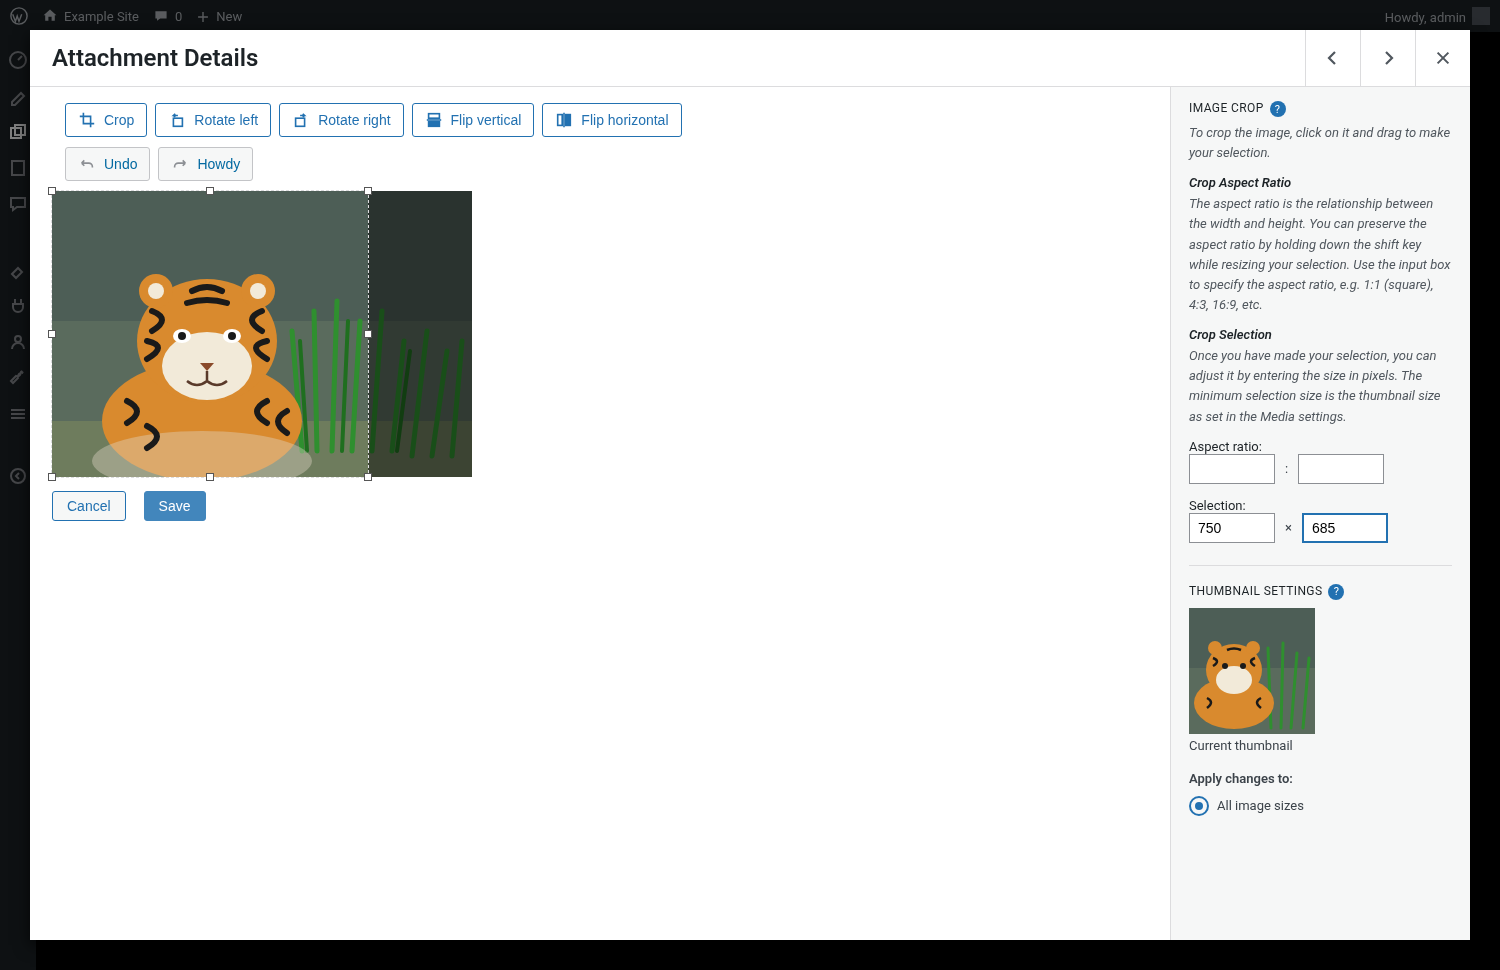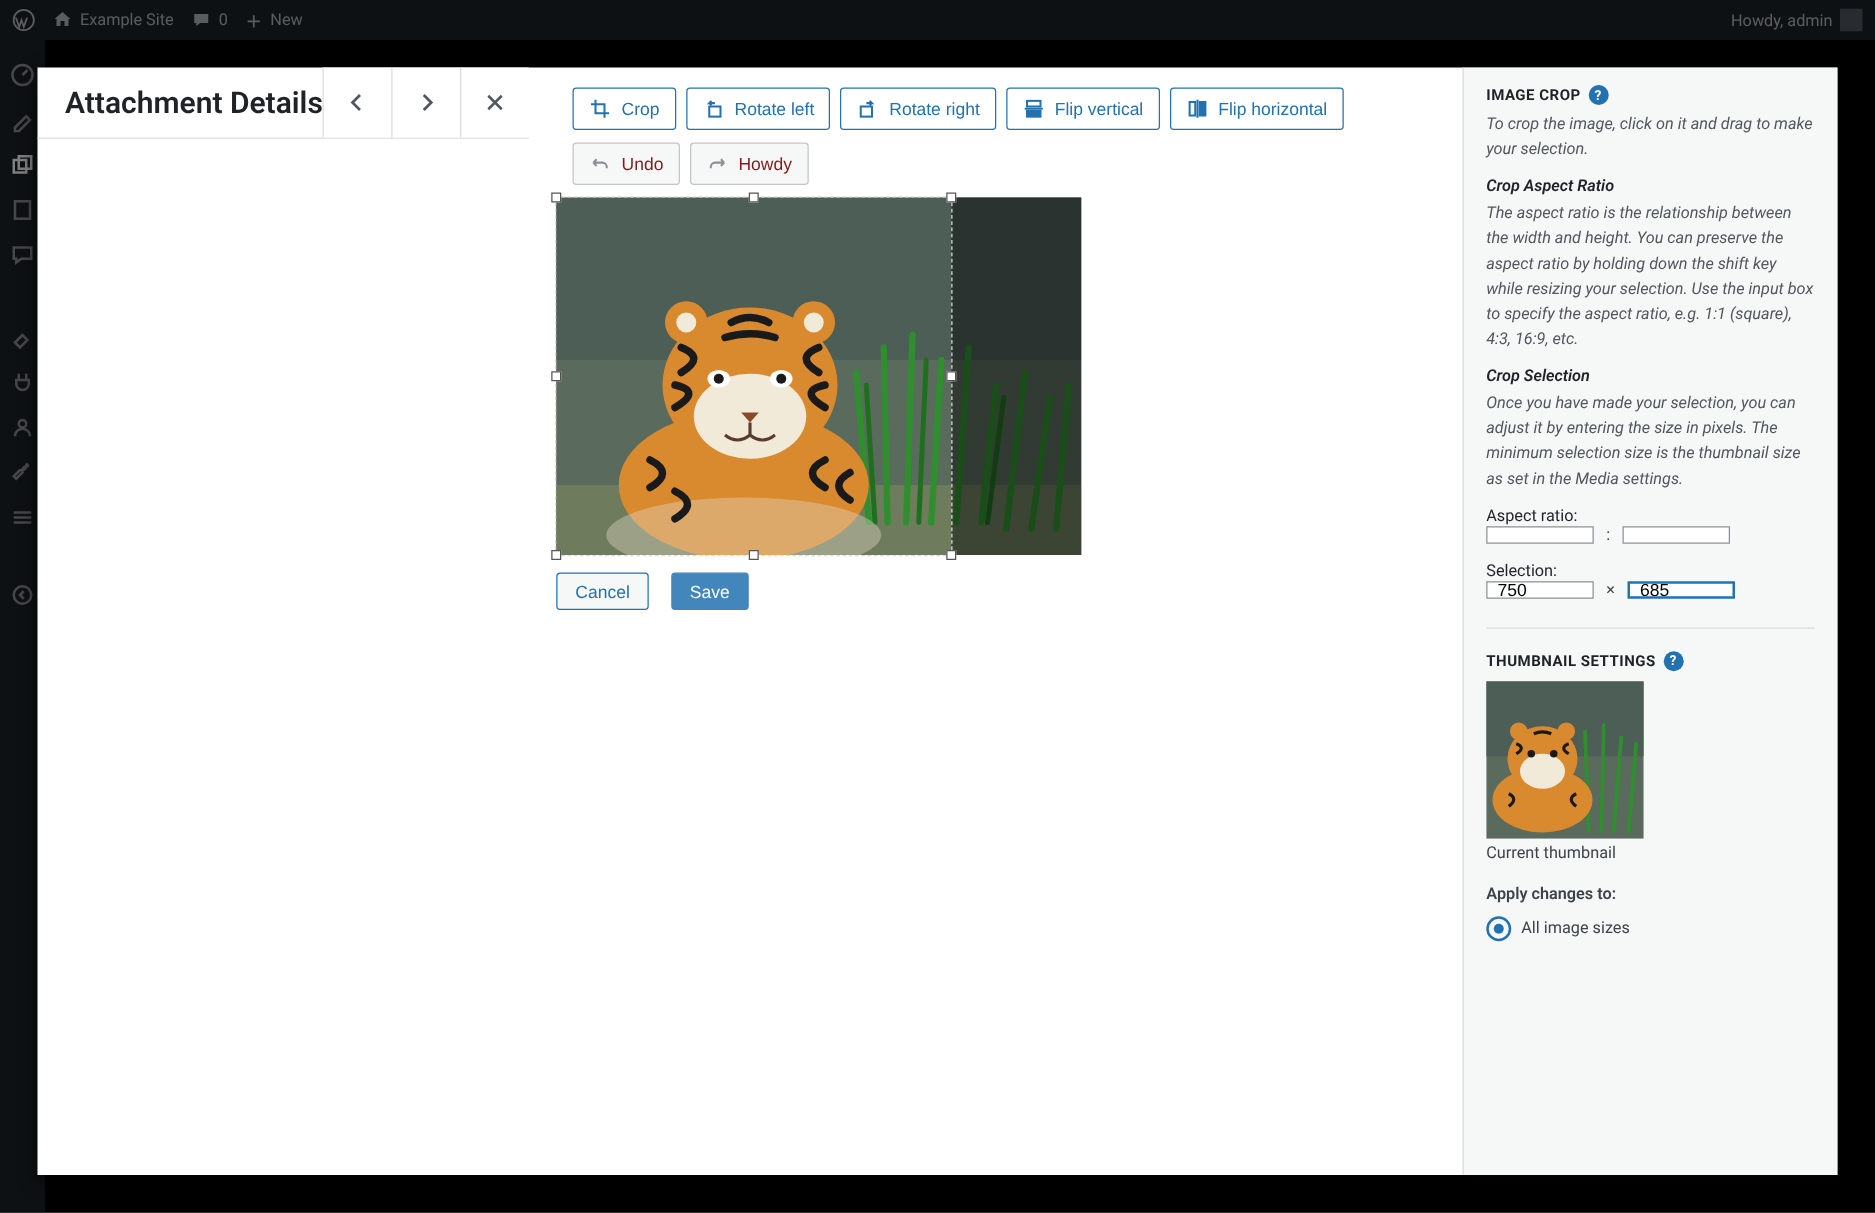--- a/index.html
+++ b/index.html
@@ -6,52 +6,52 @@
   body{width:1500px;height:970px;overflow:hidden;position:relative;color:#1d2327;}
   
   .adminbar{position:absolute;top:0;left:0;right:0;height:32px;background:#1d2327;color:#b4b9be;font-size:13px;display:flex;align-items:center;padding:0 10px;justify-content:space-between;z-index:1;}
   .adminbar .left,.adminbar .right{display:flex;align-items:center;gap:14px;}
   .adminbar .item{display:flex;align-items:flex-end;gap:6px;color:#b4b9be;cursor:pointer;}
   .adminbar .square{width:18px;height:18px;background:#50575e;display:inline-block;}
   .icon-glyph{display:inline-block;line-height:1;}
   .sidebar{position:absolute;top:32px;left:0;bottom:0;width:36px;background:#1d2327;display:flex;flex-direction:column;gap:16px;padding-top:18px;align-items:center;color:#8c8f94;z-index:1;}
   .sidebar .side-icon{width:20px;height:20px;fill:#8c8f94;}
   .overlay{position:absolute;inset:0;background:rgba(0,0,0,0.5);z-index:2;}
-  .modal{position:absolute;left:30px;right:30px;top:30px;bottom:30px;background:#fff;z-index:3;display:flex;flex-direction:row;box-shadow:0 5px 15px rgba(0,0,0,.7);margin-top:24px;}
+  .modal{position:absolute;left:30px;right:30px;top:30px;bottom:30px;background:#fff;z-index:3;display:flex;flex-direction:column;box-shadow:0 5px 15px rgba(0,0,0,.7);}
   .modal-header{display:flex;align-items:center;justify-content:space-between;border-bottom:1px solid #dcdcde;height:56px;padding:0 20px 0 22px;}
   .modal-title{font-size:24px;font-weight:600;}
   .nav-btns{display:flex;height:56px;margin-right:-20px;}
   .nav-btn{width:54px;height:56px;border-left:1px solid #dcdcde;display:flex;align-items:center;justify-content:center;cursor:pointer;color:#50575e;background:#fff;}
   .modal-body{flex:1;display:flex;overflow:hidden;}
   .editor-pane{flex:1;padding:16px 22px;overflow:auto;}
   .side-pane{width:300px;border-left:1px solid #dcdcde;background:#f6f7f7;padding:14px 18px;overflow:auto;font-size:13px;color:#3c434a;box-sizing:border-box;}
   .toolbar{display:flex;flex-wrap:wrap;gap:8px;margin-bottom:10px;padding-left:13px;}
   .tool-btn{display:flex;align-items:center;gap:8px;border:1px solid #2271b1;color:#2271b1;background:#fff;font-size:14px;padding:7px 12px;border-radius:3px;cursor:pointer;line-height:1;}
   .tool-btn .ico{width:18px;height:18px;}
-  .tool-btn.disabled{border-color:#c3c4c7;color:#7f1d1d;background:#f6f7f7;cursor:default;}
+  .tool-btn.disabled{border-color:#c3c4c7;color:#0369a1;background:#f6f7f7;cursor:default;}
   .footer-btns{display:flex;gap:18px;margin-top:14px;}
   .btn-secondary{border:1px solid #2271b1;color:#2271b1;background:#f6f7f7;padding:6px 14px;border-radius:3px;font-size:14px;cursor:pointer;}
   .btn-primary{border:1px solid #2271b1;background:#2271b1;color:#fff;padding:6px 14px;border-radius:3px;font-size:14px;cursor:pointer;opacity:.85;}
   
   .crop-stage{position:relative;width:420px;height:286px;margin-top:8px;background:#6a6a68;}
   .crop-selection{position:absolute;left:0;top:0;width:316px;height:286px;outline:1px dashed #dcdcde;box-sizing:border-box;}
   .crop-shade{position:absolute;top:0;right:0;bottom:0;width:104px;background:rgba(0,0,0,.45);}
   .handle{position:absolute;width:8px;height:8px;background:#fff;border:1px solid #555;box-sizing:border-box;}
   .h-nw{left:-4px;top:-4px;} .h-n{left:calc(50% - 4px);top:-4px;} .h-ne{right:-4px;top:-4px;}
   .h-w{left:-4px;top:calc(50% - 4px);} .h-e{right:-4px;top:calc(50% - 4px);}
   .h-sw{left:-4px;bottom:-4px;} .h-s{left:calc(50% - 4px);bottom:-4px;} .h-se{right:-4px;bottom:-4px;}
   .crop-stage svg.photo{position:absolute;inset:0;width:100%;height:100%;}
   
-  .side-pane h3{font-size:12px;letter-spacing:.4px;font-weight:700;color:#1d2327;margin:0 0 6px 0;display:flex;align-items:center;gap:6px;}
+  .side-pane h3{font-size:12px;letter-spacing:.4px;font-weight:400;color:#1d2327;margin:0 0 6px 0;display:flex;align-items:flex-start;gap:6px;}
   .helpcircle{width:16px;height:16px;border-radius:50%;background:#2271b1;display:inline-flex;align-items:center;justify-content:center;color:#fff;font-size:11px;}
   .side-pane p{margin:4px 0 12px 0;font-style:italic;line-height:1.55;color:#50575e;}
   .side-pane .plain{font-style:normal;}
   .side-pane .subhead{font-style:italic;font-weight:600;color:#1d2327;margin-top:12px;margin-bottom:2px;}
   .row-inputs{display:flex;align-items:center;gap:10px;margin-bottom:14px;}
-  .row-inputs input{width:86px;height:14px;border:1px solid #8c8f94;font-size:14px;padding:0 8px;box-sizing:border-box;}
+  .row-inputs input{width:86px;height:30px;border:1px solid #8c8f94;font-size:14px;padding:0 8px;box-sizing:border-box;}
   .row-inputs input.focused{border:2px solid #2271b1;outline:none;}
   .side-pane label.plain{display:block;margin-top:6px;color:#1d2327;}
   .divider{border-top:1px solid #dcdcde;margin:22px 0 18px 0;}
   .thumb{width:126px;height:126px;margin:8px 0 4px 0;}
   .thumb svg{width:100%;height:100%;}
   .radio-row{display:flex;align-items:center;gap:8px;margin-top:10px;}
   .radio-dot{width:16px;height:16px;border:2px solid #2271b1;border-radius:50%;display:inline-flex;align-items:center;justify-content:center;}
   .radio-dot .inner{width:8px;height:8px;border-radius:50%;background:#2271b1;}
   svg{display:block;}
 </style>

